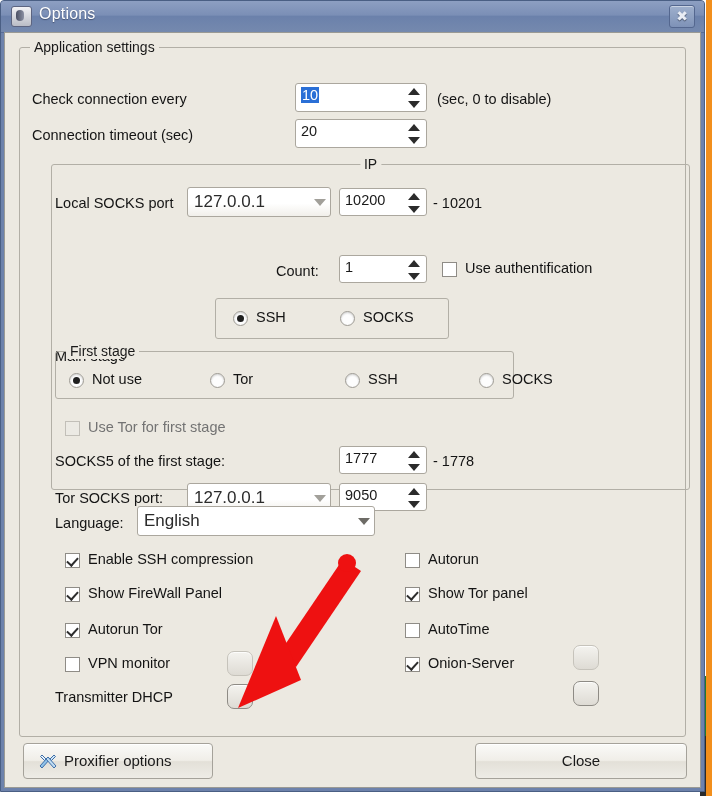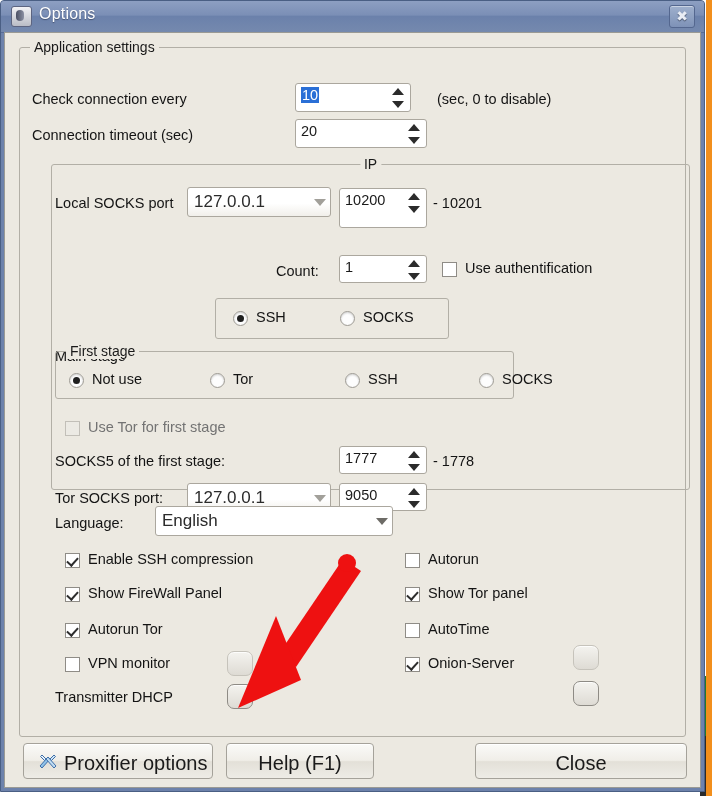--- a/index.html
+++ b/index.html
@@ -148,21 +148,21 @@
     border:1px solid #c6c3bb;box-sizing:border-box;
     box-shadow:inset 0 1px 0 rgba(255,255,255,.8);
   }
   .toggle.strong{border-color:#8e8b85;}
 
   
   .btn{
     position:absolute;box-sizing:border-box;
     background:linear-gradient(to bottom,#fafaf8 0%,#f0eee8 48%,#e3e0d8 52%,#eeece6 100%);
     border:1px solid #a5a29a;border-radius:4px;
-    font-size:20px;color:#1a1a1a;
+    font-size:15px;color:#1a1a1a;
     box-shadow:inset 0 1px 0 rgba(255,255,255,.9);
   }
   .btn .btxt{position:absolute;left:0;right:0;top:50%;margin-top:-9px;text-align:center;}
   .btn .btxt.withicon{text-align:left;left:40px;}
   #proxifier-icon{
     position:absolute;left:14px;top:50%;margin-top:-9px;width:20px;height:19px;
   }
 
   
   #arrow-overlay{position:absolute;left:0;top:0;width:712px;height:796px;pointer-events:none;}
@@ -187,21 +187,21 @@
     </div>
   </div>
 
   <div id="window-inner">
 
     <div class="group" style="left:14px;top:14px;width:667px;height:690px;">
       <div class="legend">Application settings</div>
     </div>
 
     <div class="lbl" style="left:27px;top:57px;">Check connection every</div>
-    <div class="field" style="left:290px;top:50px;width:116px;height:29px;">
+    <div class="field" style="left:290px;top:50px;width:132px;height:29px;">
       <span class="val sel">10</span>
       <span class="spin">
         <i class="up"></i>
         <i class="dn"></i>
       </span>
     </div>
     <div class="lbl" style="left:432px;top:57px;">(sec, 0 to disable)</div>
 
     <div class="lbl" style="left:27px;top:93px;">Connection timeout (sec)</div>
     <div class="field" style="left:290px;top:86px;width:132px;height:29px;">
@@ -214,21 +214,21 @@
 
     <div class="group center-legend" style="left:34px;top:131px;width:639px;height:326px;margin-left:12px;">
       <div class="legend">IP</div>
     </div>
 
     <div class="lbl" style="left:50px;top:161px;">Local SOCKS port</div>
     <div class="combo" style="left:182px;top:154px;width:144px;height:30px;">
       <span class="val">127.0.0.1</span>
       <i class="arrow"></i>
     </div>
-    <div class="field" style="left:334px;top:155px;width:88px;height:40px;">
+    <div class="field" style="left:334px;top:155px;width:88px;height:28px;">
       <span class="val">10200</span>
       <span class="spin">
         <i class="up"></i>
         <i class="dn"></i>
       </span>
     </div>
     <div class="lbl" style="left:428px;top:161px;">- 10201</div>
 
     <div class="lbl" style="left:271px;top:229px;">Count:</div>
     <div class="field" style="left:334px;top:222px;width:88px;height:28px;">
@@ -296,21 +296,21 @@
     </div>
     <div class="field" style="left:334px;top:450px;width:88px;height:28px;">
       <span class="val">9050</span>
       <span class="spin">
         <i class="up"></i>
         <i class="dn"></i>
       </span>
     </div>
 
     <div class="lbl" style="left:50px;top:481px;">Language:</div>
-    <div class="combo white" style="left:150px;top:473px;width:238px;height:30px;">
+    <div class="combo white" style="left:132px;top:473px;width:238px;height:30px;">
       <span class="val">English</span>
       <i class="arrow"></i>
     </div>
 
     <div class="check on" style="left:60px;top:518px;">
       <span class="box"></span>
       <span class="ctxt">Enable SSH compression</span>
     </div>
     <div class="check on" style="left:60px;top:552px;">
       <span class="box"></span>
@@ -352,23 +352,20 @@
       <svg id="proxifier-icon" viewBox="0 0 20 19">
         <g stroke="#3d6ea8" stroke-width="1" fill="#8fc2e8">
           <path d="M2 14 L10 5 L12 7 L4 16 Z"></path>
           <path d="M16 3 L12 7 L13.5 8.5 L17.5 4.5 Z" fill="#cfe6f7"></path>
           <path d="M18 14 L10 5 L8 7 L16 16 Z" fill="#bfdcf2"></path>
           <path d="M4 3 L8 7 L6.5 8.5 L2.5 4.5 Z" fill="#e6f2fb"></path>
         </g>
       </svg>
       <span class="btxt withicon">Proxifier options</span>
     </div>
-    <div class="btn" style="left:221px;top:710px;width:148px;height:36px;">
-      <span class="btxt">Help (F1)</span>
-    </div>
     <div class="btn" style="left:470px;top:710px;width:212px;height:36px;">
       <span class="btxt">Close</span>
     </div>
 
   </div>
 </div>
 
 <svg id="arrow-overlay">
   <g>
     <path d="M343 559 L278 655 L296 667 L361 571 Z" fill="#ee1111"></path>

